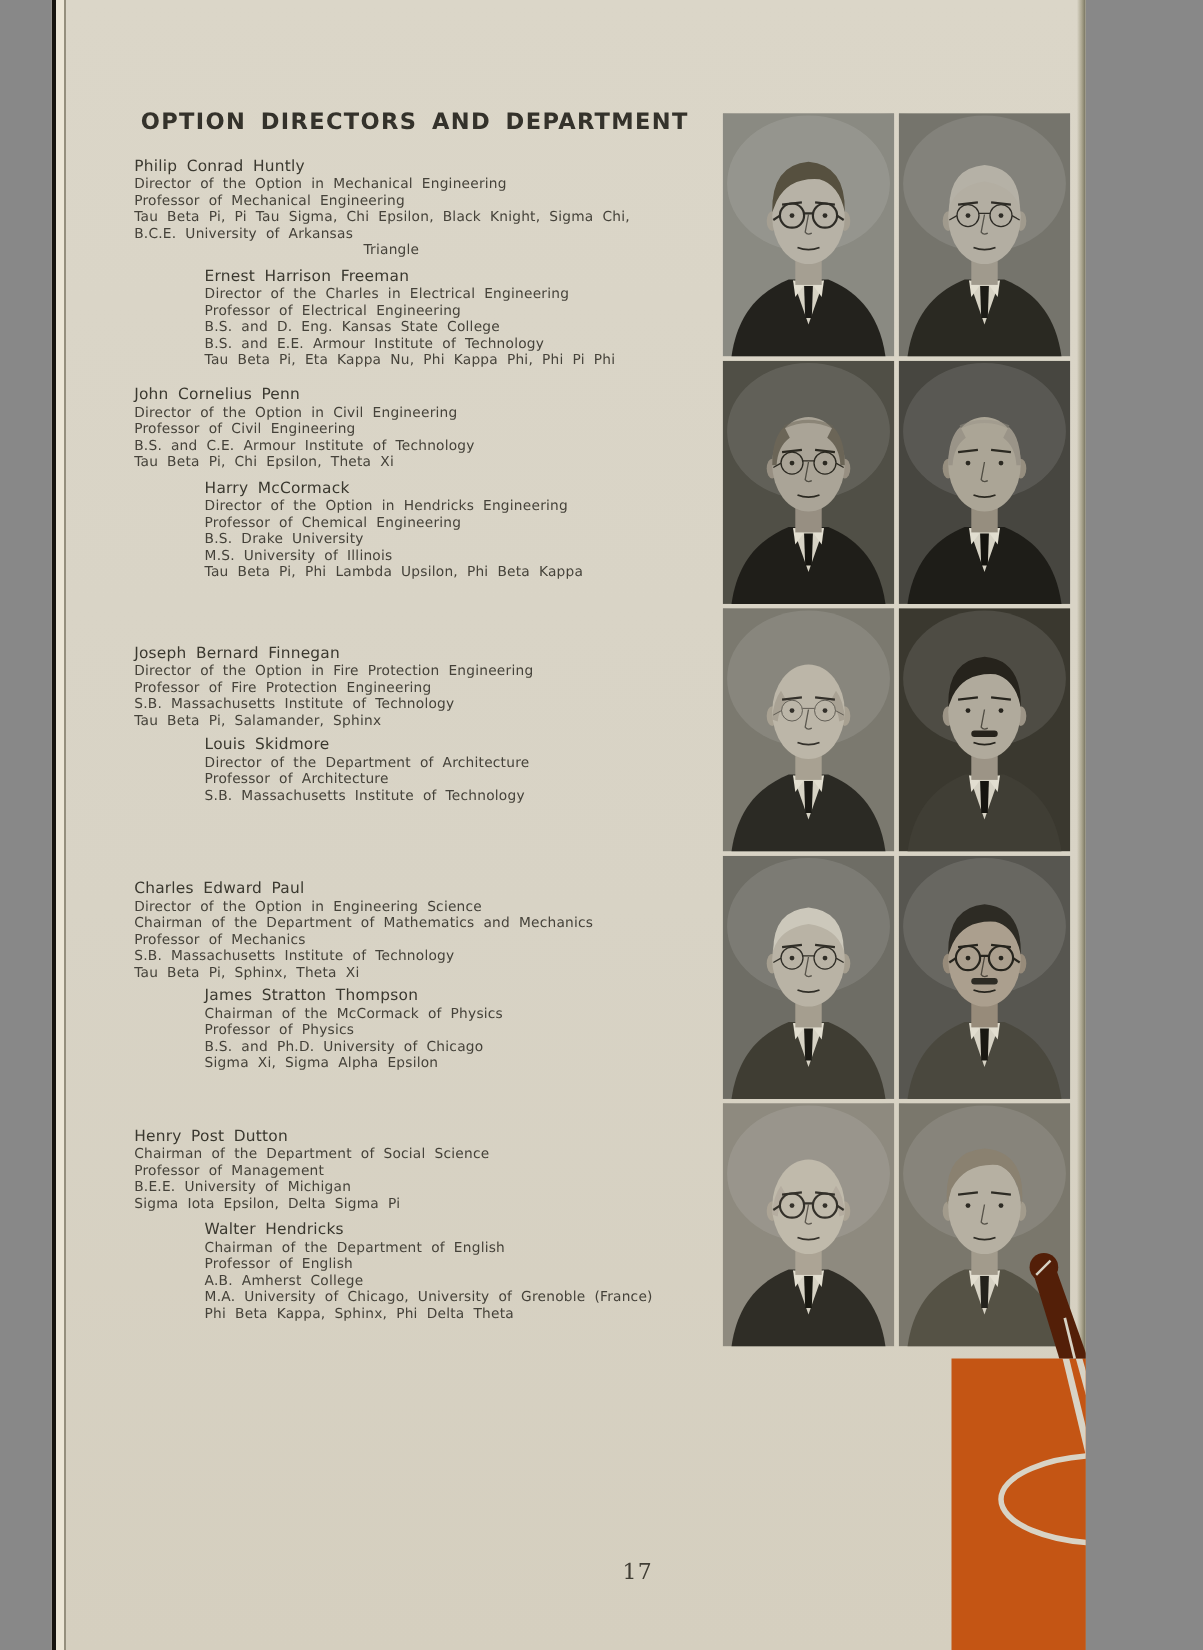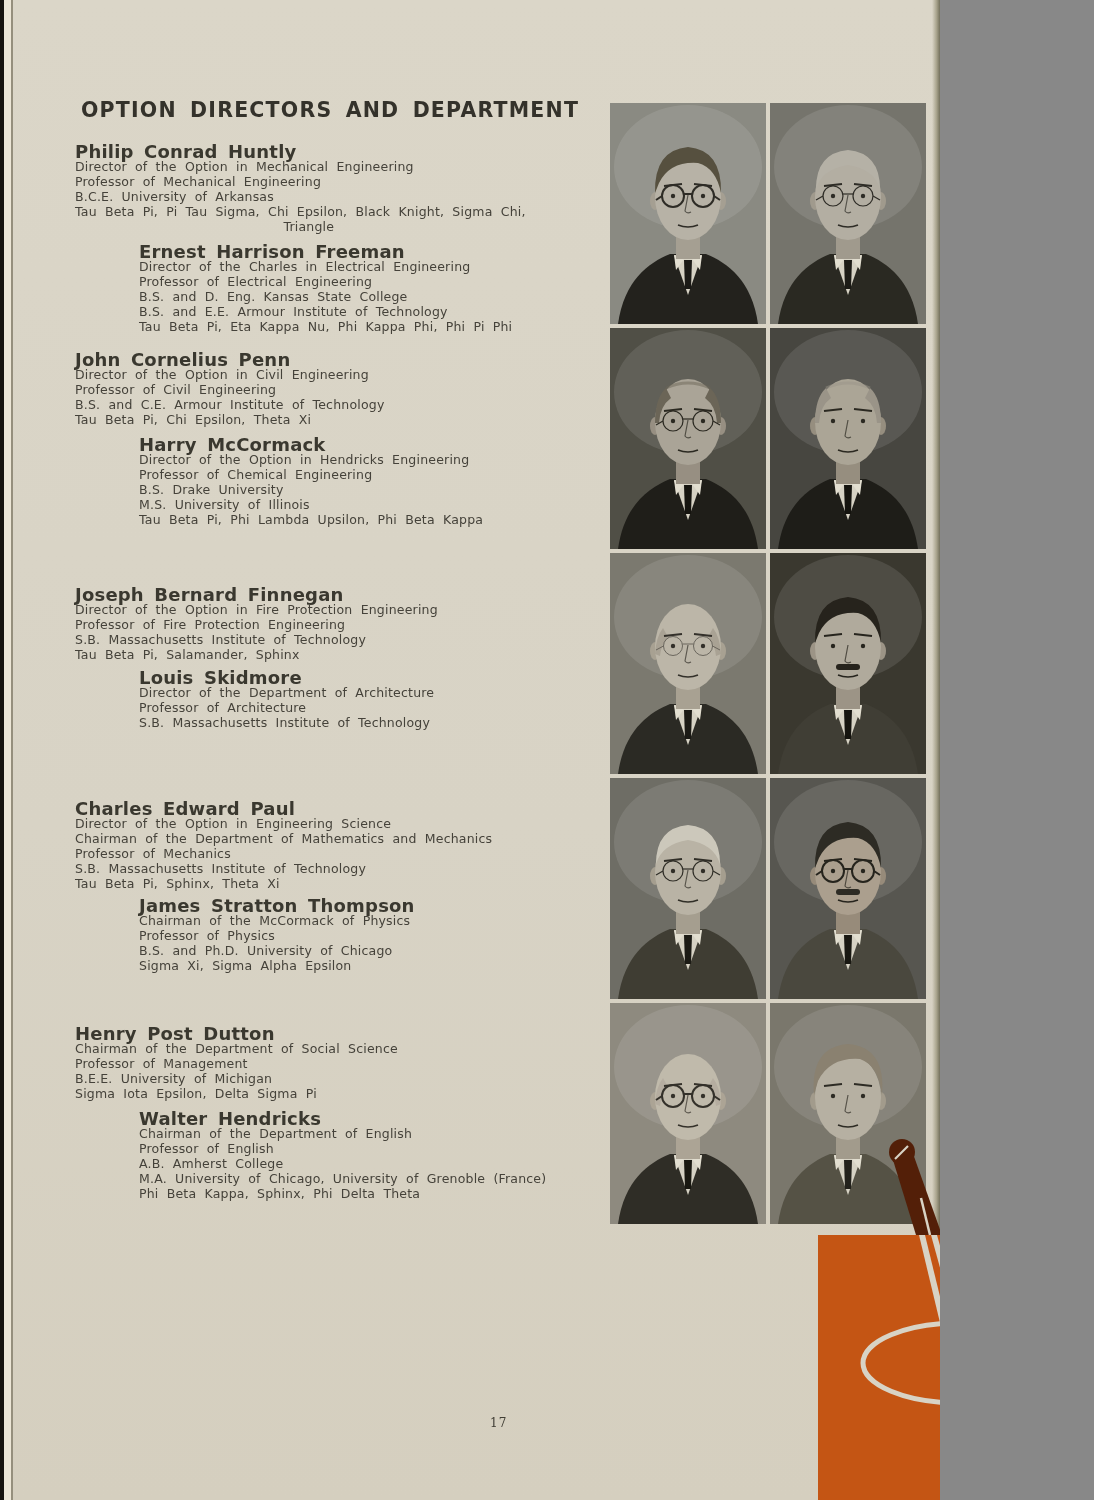--- a/index.html
+++ b/index.html
@@ -1,62 +1,63 @@
 <!DOCTYPE html>
 <html><head>
 <meta charset="utf-8">
 <style>
   html,body{margin:0;padding:0;background:#888;}
   .page{
     position:relative;width:940px;height:1500px;overflow:hidden;
     background:linear-gradient(180deg,#dbd6c8 0%,#d8d3c5 55%,#d5cfbf 100%);
     font-family:"DejaVu Sans","Liberation Sans",sans-serif;
+    margin-left:47px;
   }
   
   .edge-left{position:absolute;left:0;top:0;width:15px;height:100%;
     background:linear-gradient(90deg,#17140f 0 4px,#ece6d6 4px 11px,#958f7d 11px 13px,rgba(0,0,0,0) 13px);}
   .edge-right{position:absolute;right:0;top:0;width:8px;height:100%;
     background:linear-gradient(90deg,rgba(0,0,0,0) 0,#aaa58e 55%,#73705c 100%);}
   
   .title{position:absolute;left:60px;top:99px;width:540px;text-align:center;
     color:#34322b;font-weight:bold;font-size:20.5px;line-height:23px;letter-spacing:1.2px;word-spacing:5px;}
   
   .entry{position:absolute;left:75px;color:#45423a;font-size:12.5px;line-height:15px;
     letter-spacing:.2px;word-spacing:4px;white-space:nowrap;}
   .entry.indent{left:139px;}
-  .entry-name{font-weight:bold;font-size:18px;color:#3a382f;}
+  .entry-name{font-weight:normal;font-size:14px;color:#3a382f;}
   .entry-line.hang{padding-left:17px;text-align:center;}
   
   .photo{position:absolute;width:156px;height:221px;z-index:1;
     box-shadow:inset 0 0 14px rgba(0,0,0,.28);}
   .photo svg{display:block;}
   
   .art{position:absolute;left:0;top:0;z-index:2;pointer-events:none;}
-  .pagenum{position:absolute;left:490px;top:1416px;font-family:"DejaVu Serif","Liberation Serif",serif;
-    font-size:12px;color:#403d34;letter-spacing:1px;}
+  .pagenum{position:absolute;left:519px;top:1416px;font-family:"DejaVu Serif","Liberation Serif",serif;
+    font-size:20px;color:#403d34;letter-spacing:1px;}
 </style>
 </head>
 <body>
 
 <div class="page">
 
   <div class="edge-left"></div>
   <div class="edge-right"></div>
 
   <div class="title">
     <div>OPTION DIRECTORS AND DEPARTMENT</div>
   </div>
 
   <div id="entries">
       <div class="entry" style="top: 144px;">
         <div class="entry-name">Philip Conrad Huntly</div>
         <div class="entry-line">Director of the Option in Mechanical Engineering</div>
         <div class="entry-line">Professor of Mechanical Engineering</div>
+        <div class="entry-line">Tau Beta Pi, Pi Tau Sigma, Chi Epsilon, Black Knight, Sigma Chi,</div>
         <div class="entry-line">B.C.E. University of Arkansas</div>
-        <div class="entry-line">Tau Beta Pi, Pi Tau Sigma, Chi Epsilon, Black Knight, Sigma Chi,</div>
         <div class="entry-line hang">Triangle</div>
       </div>
       <div class="entry indent" style="top: 244px;">
         <div class="entry-name">Ernest Harrison Freeman</div>
         <div class="entry-line">Director of the Charles in Electrical Engineering</div>
         <div class="entry-line">Professor of Electrical Engineering</div>
         <div class="entry-line">B.S. and D. Eng. Kansas State College</div>
         <div class="entry-line">B.S. and E.E. Armour Institute of Technology</div>
         <div class="entry-line">Tau Beta Pi, Eta Kappa Nu, Phi Kappa Phi, Phi Pi Phi</div>
       </div>

